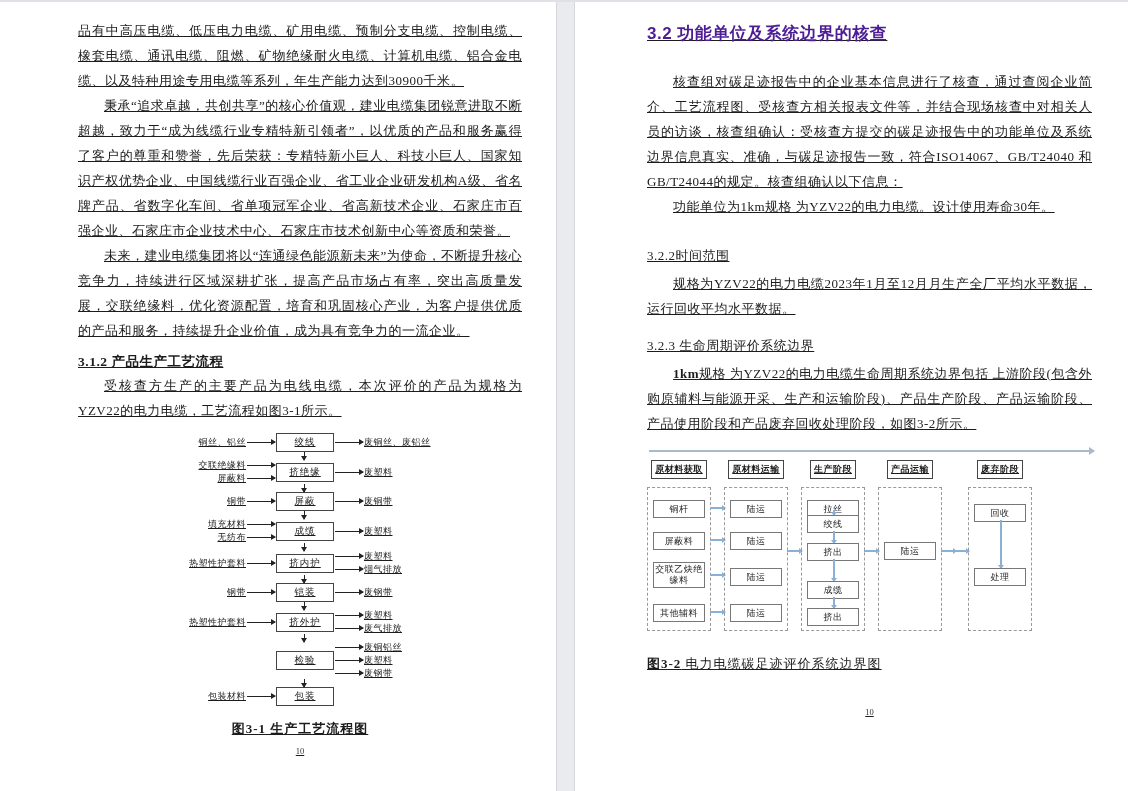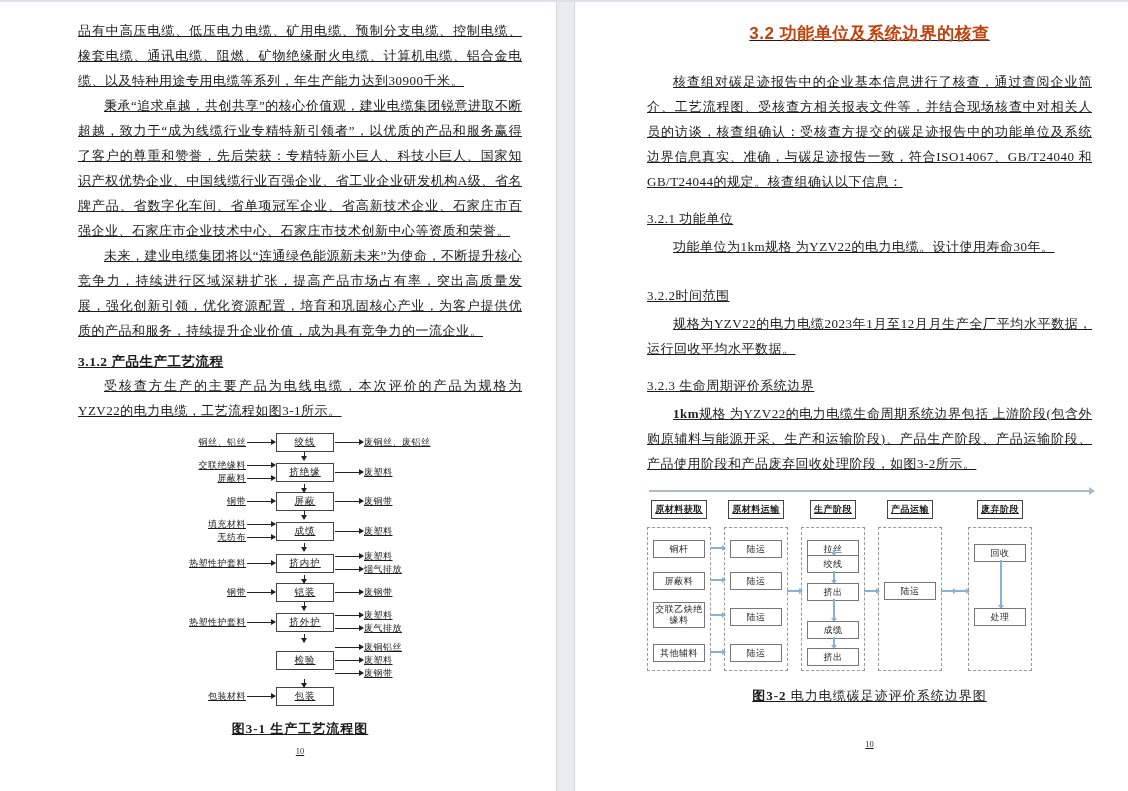--- a/index.html
+++ b/index.html
@@ -9,21 +9,21 @@
   .pages{display:flex;height:100%;}
   .page{background:#fff;box-sizing:border-box;overflow:hidden;}
   .page-l{width:556px;padding:18px 34px 0 78px;}
   .divider{width:17px;background:#e9ebef;border-left:1px solid #d5d7dc;border-right:1px solid #d5d7dc;}
   .page-r{flex:1;padding:16px 36px 0 72px;}
 
   p.body{margin:0;font-size:13px;line-height:25px;letter-spacing:0.5px;text-align:justify;}
   p.ind{text-indent:2em;}
   .h-serif{font-size:13.5px;font-weight:bold;letter-spacing:0.5px;margin:10px 0 2px 0;}
   .h-sans{font-family:"Liberation Sans","DejaVu Sans",sans-serif;font-size:17px;font-weight:bold;
-    letter-spacing:0.5px;margin:6px 0 24px 0;color:#c2410c;text-align:center;}
+    letter-spacing:0.5px;margin:6px 0 24px 0;color:#4c1d95;}
   .h-sub{font-size:13px;font-weight:normal;letter-spacing:0.5px;margin:16px 0 6px 0;}
   .pageno{text-align:center;font-size:8.5px;color:#333;}
 
   
   .flowchart{margin:10px 0 0 68px;width:360px;font-size:9px;color:#222;text-align:center;}
   .frow{display:flex;align-items:center;}
   .fc-in{width:130px;display:flex;flex-direction:column;align-items:flex-end;gap:2px;}
   .fc-out{flex:1;display:flex;flex-direction:column;align-items:flex-start;gap:2px;}
   .in-line,.out-line{display:flex;align-items:center;height:11px;}
   .flabel{white-space:nowrap;letter-spacing:0.5px;}
@@ -51,35 +51,35 @@
   .sd-dash{margin-top:8px;height:144px;border:1px dashed #999;position:relative;box-sizing:border-box;}
   .sd-box{position:absolute;left:5px;right:5px;min-height:14px;border:1px solid #777;background:#fff;
     display:flex;align-items:center;justify-content:center;text-align:center;
     font-size:9px;line-height:11px;letter-spacing:0.5px;padding:1px 0;}
   .barrow{position:absolute;left:-1px;right:-1px;height:1.5px;background:#8ab0d6;}
   .barrow::after{content:"";position:absolute;right:-1px;top:-2.5px;
     border-top:3px solid transparent;border-bottom:3px solid transparent;border-left:4.5px solid #8ab0d6;}
   .vblue{position:absolute;left:50%;width:1.5px;background:#8ab0d6;}
   .vblue::after{content:"";position:absolute;bottom:-1px;left:-2.5px;
     border-left:3px solid transparent;border-right:3px solid transparent;border-top:4.5px solid #8ab0d6;}
-  .cap-r{margin-top:16px;text-align:center;font-size:13px;letter-spacing:1px;}
+  .cap-r{margin-top:24px;text-align:left;font-size:13px;letter-spacing:1px;}
   .cap-r .pref{font-weight:bold;}
   .pn-r{margin-top:34px;}
 </style>
 </head>
 <body>
 
 <div class="viewport">
   <div class="tophair"></div>
   <div class="pages">
 
     <div class="page page-l">
       <p class="body">品有中高压电缆、低压电力电缆、矿用电缆、预制分支电缆、控制电缆、橡套电缆、通讯电缆、阻燃、矿物绝缘耐火电缆、计算机电缆、铝合金电缆、以及特种用途专用电缆等系列，年生产能力达到30900千米。</p>
       <p class="body ind">秉承“追求卓越，共创共享”的核心价值观，建业电缆集团锐意进取不断超越，致力于“成为线缆行业专精特新引领者”，以优质的产品和服务赢得了客户的尊重和赞誉，先后荣获：专精特新小巨人、科技小巨人、国家知识产权优势企业、中国线缆行业百强企业、省工业企业研发机构A级、省名牌产品、省数字化车间、省单项冠军企业、省高新技术企业、石家庄市百强企业、石家庄市企业技术中心、石家庄市技术创新中心等资质和荣誉。</p>
-      <p class="body ind">未来，建业电缆集团将以“连通绿色能源新未来”为使命，不断提升核心竞争力，持续进行区域深耕扩张，提高产品市场占有率，突出高质量发展，强化创新引领，优化资源配置，培育和巩固核心产业，为客户提供优质的产品和服务，持续提升企业价值，成为具有竞争力的一流企业。</p>
+      <p class="body ind">未来，建业电缆集团将以“连通绿色能源新未来”为使命，不断提升核心竞争力，持续进行区域深耕扩张，提高产品市场占有率，突出高质量发展，交联绝缘料，优化资源配置，培育和巩固核心产业，为客户提供优质的产品和服务，持续提升企业价值，成为具有竞争力的一流企业。</p>
       <div class="h-serif">3.1.2 产品生产工艺流程</div>
       <p class="body ind">受核查方生产的主要产品为电线电缆，本次评价的产品为规格为YZV22的电力电缆，工艺流程如图3-1所示。</p>
 
       <div class="flowchart">
 
         <div class="frow">
           <div class="fc-in">
               <div class="in-line">
                 <span class="flabel">铜丝、铝丝</span>
                 <span class="harrow"></span>
@@ -248,21 +248,20 @@
       <div class="fig-cap">图3-1 生产工艺流程图</div>
       <div class="pageno pn-l">10</div>
     </div>
 
     <div class="divider"></div>
 
     <div class="page page-r">
       <div class="h-sans">3.2 功能单位及系统边界的核查</div>
       <p class="body ind">核查组对碳足迹报告中的企业基本信息进行了核查，通过查阅企业简介、工艺流程图、受核查方相关报表文件等，并结合现场核查中对相关人员的访谈，核查组确认：受核查方提交的碳足迹报告中的功能单位及系统边界信息真实、准确，与碳足迹报告一致，符合ISO14067、GB/T24040 和GB/T24044的规定。核查组确认以下信息：</p>
 
-      <div class="h-sub">3.2.1 功能单位</div>
       <p class="body ind">功能单位为1km规格 为YZV22的电力电缆。设计使用寿命30年。</p>
 
       <div class="h-sub" style="margin-top:28px;">3.2.2时间范围</div>
       <p class="body ind">规格为YZV22的电力电缆2023年1月至12月月生产全厂平均水平数据，运行回收平均水平数据。</p>
 
       <div class="h-sub">3.2.3 生命周期评价系统边界</div>
       <p class="body ind"><b>1km</b><span>规格 为YZV22的电力电缆生命周期系统边界包括 上游阶段(包含外购原辅料与能源开采、生产和运输阶段)、产品生产阶段、产品运输阶段、产品使用阶段和产品废弃回收处理阶段，如图3-2所示。</span></p>
 
       <div class="sysdiag">
         <div class="sd-toparrow"></div>

